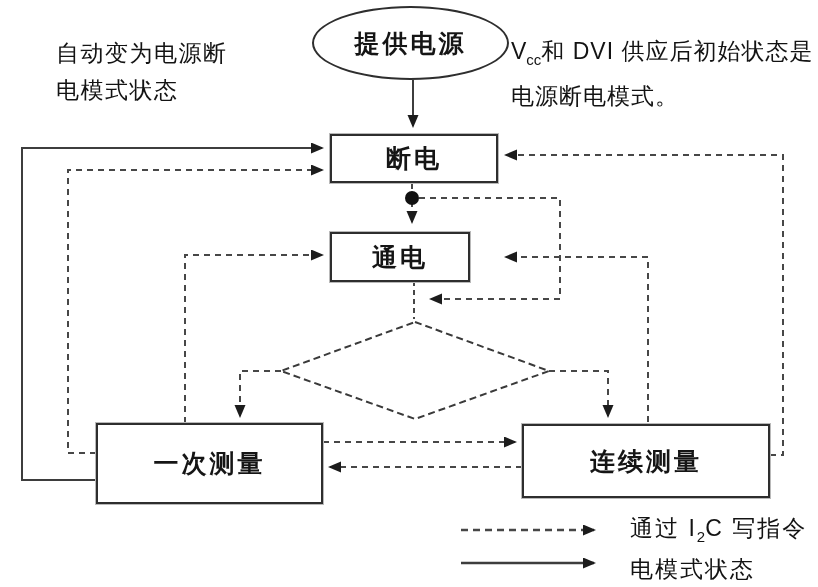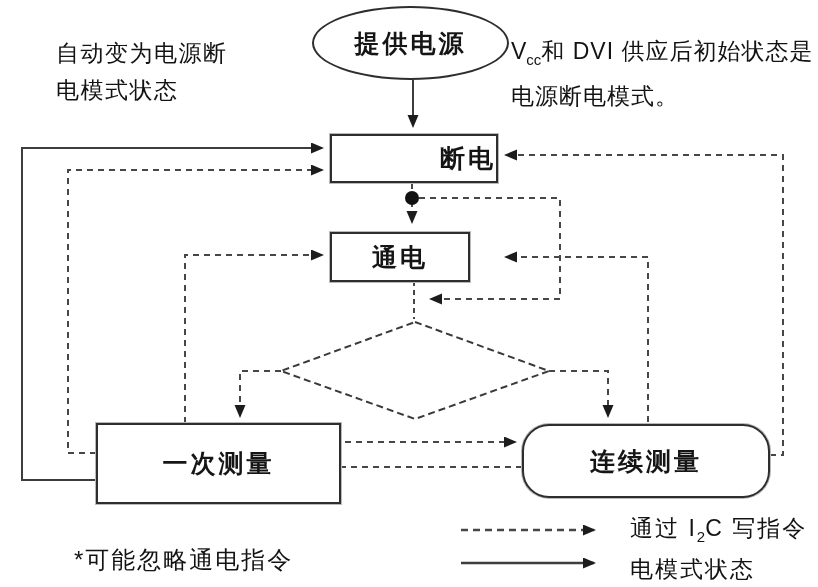--- a/index.html
+++ b/index.html
@@ -104,42 +104,41 @@
     <path d="M 522,467 H 330" fill="none" stroke="#474747" stroke-width="2" stroke-dasharray="6 5" marker-end="url(#arr)"></path>
 
     <path d="M 461,530 H 594" fill="none" stroke="#474747" stroke-width="2.5" stroke-dasharray="7 5" marker-end="url(#arr)"></path>
     <path d="M 461,563 H 594" fill="none" stroke="#3d3d3d" stroke-width="2.5" marker-end="url(#arr)"></path>
   </svg>
 
   <div class="node ellipse" style="left:312px; top:6px; width:197px; height:74px;">
     <span>提供电源</span>
   </div>
 
-  <div class="node" style="left:330px; top:134px; width:168px; height:49px;justify-content:flex-end;">
+  <div class="node" style="left:330px; top:134px; width:168px; height:49px;">
     <span>断电</span>
   </div>
 
   <div class="node" style="left:330px; top:232px; width:140px; height:50px;">
     <span>通电</span>
   </div>
 
 
-  <div class="node" style="left:96px; top:423px; width:245px; height:81px;">
+  <div class="node" style="left:96px; top:423px; width:227px; height:81px;">
     <span>一次测量</span>
   </div>
 
-  <div class="node" style="left:522px; top:424px; width:248px; height:74px;border-radius:27px;">
+  <div class="node" style="left:522px; top:424px; width:248px; height:74px;">
     <span>连续测量</span>
   </div>
 
   <div class="note" style="left:511px; top:33px; width:303px; letter-spacing:1px;"><span class="latin">V</span><sub class="small-sub">cc</sub><span>和 DVI 供应后初始状态是电源断电模式。</span></div>
 
   <div class="note" style="left:56px; top:35px; width:230px;">自动变为电源断
 电模式状态</div>
 
-  <div class="note" style="left:74px; top:541px; font-size:24px; letter-spacing:2px;">*可能忽略通电指令</div>
 
   <div class="legend-text">
     <span class="row"><span>通过 I</span><sub class="small-sub">2</sub><span>C 写指令</span></span>
     <span class="row">电模式状态</span>
   </div>
 
 </div>
 
 </body></html>

